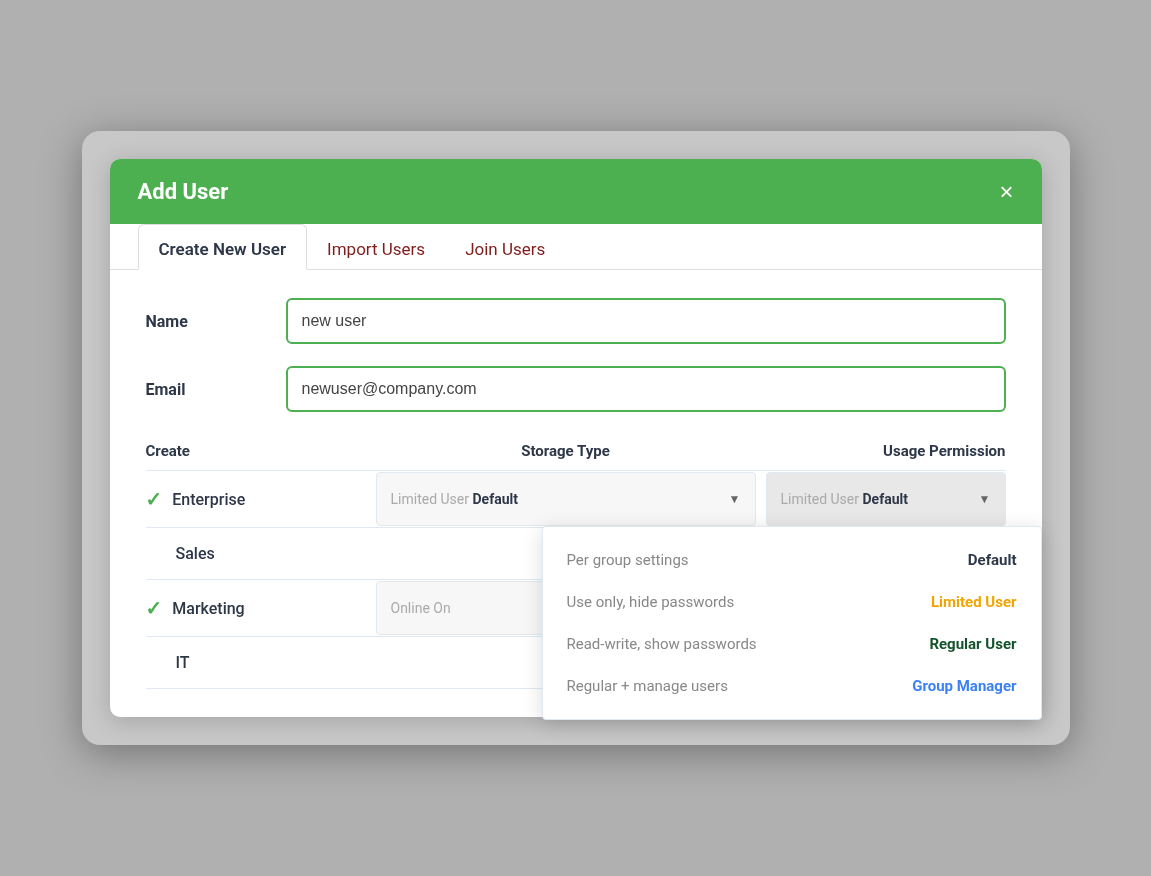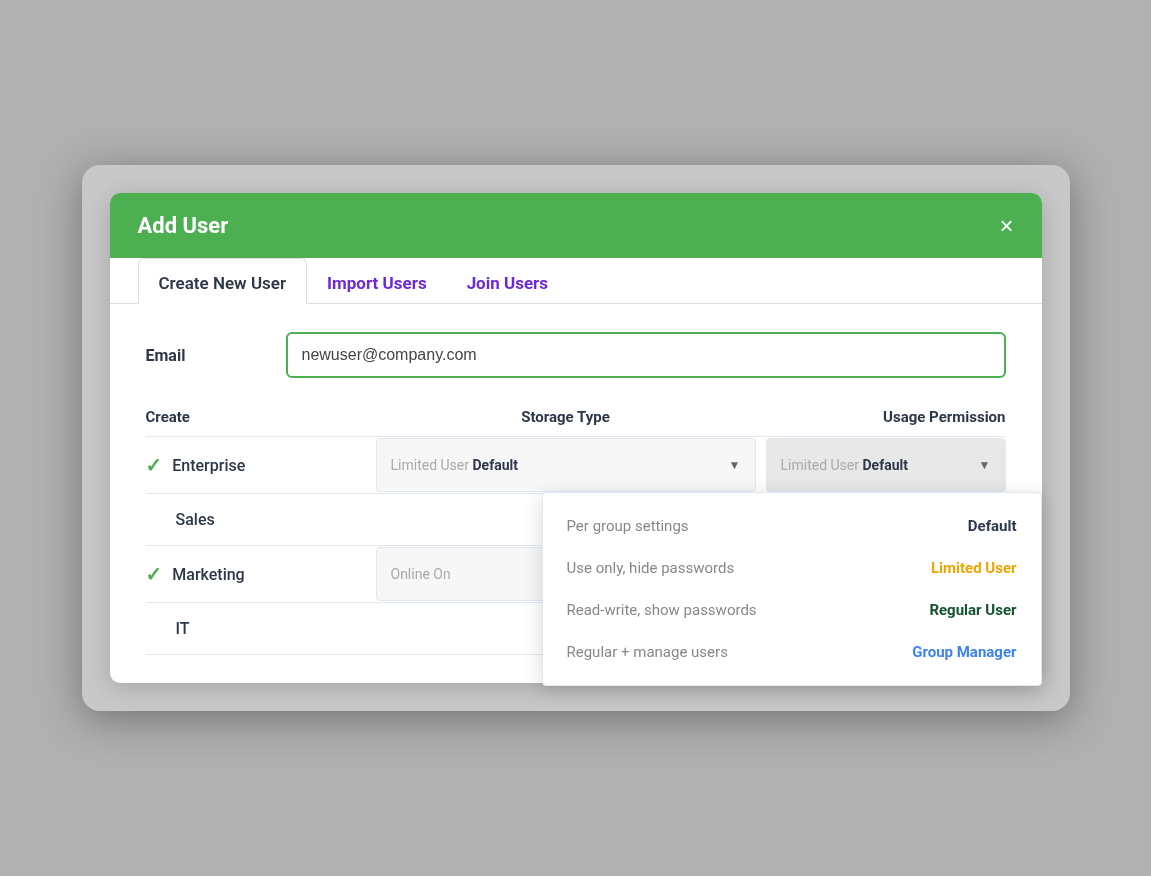--- a/index.html
+++ b/index.html
@@ -76,22 +76,22 @@
       border: 1px solid #ddd;
       border-bottom: 1px solid #fff;
       border-radius: 6px 6px 0 0;
       color: #2d3748;
       font-weight: 600;
       margin-bottom: -1px;
       z-index: 2;
     }
 
     .tab-link {
-      color: #6d28d9;
-      font-weight: 700;
+      color: #7f1d1d;
+      font-weight: 400;
       border: none;
       background: none;
     }
 
     .tab-divider {
       height: 1px;
       background: #ddd;
       margin: 0;
     }
 
@@ -280,20 +280,24 @@
         <span>Import Users</span>
       </div>
       <div class="tab tab-link">
         <span>Join Users</span>
       </div>
     </div>
     <div class="tab-divider"></div>
 
     <div class="form-body">
 
+      <div class="form-row">
+        <label class="form-label">Name</label>
+        <input class="form-input" type="text" value="new user" style="">
+      </div>
 
       <div class="form-row">
         <label class="form-label">Email</label>
         <input class="form-input" type="text" value="newuser@company.com" style="">
       </div>
 
       <div class="table-section">
         <div class="table-header">
           <div class="col-groups">Create</div>
           <div class="col-storage">Storage Type</div>

